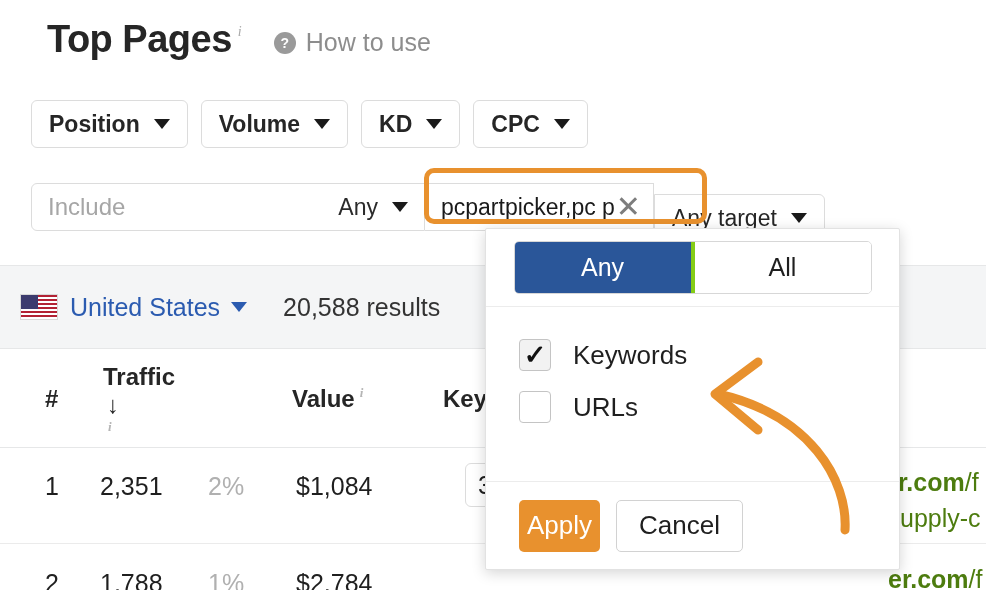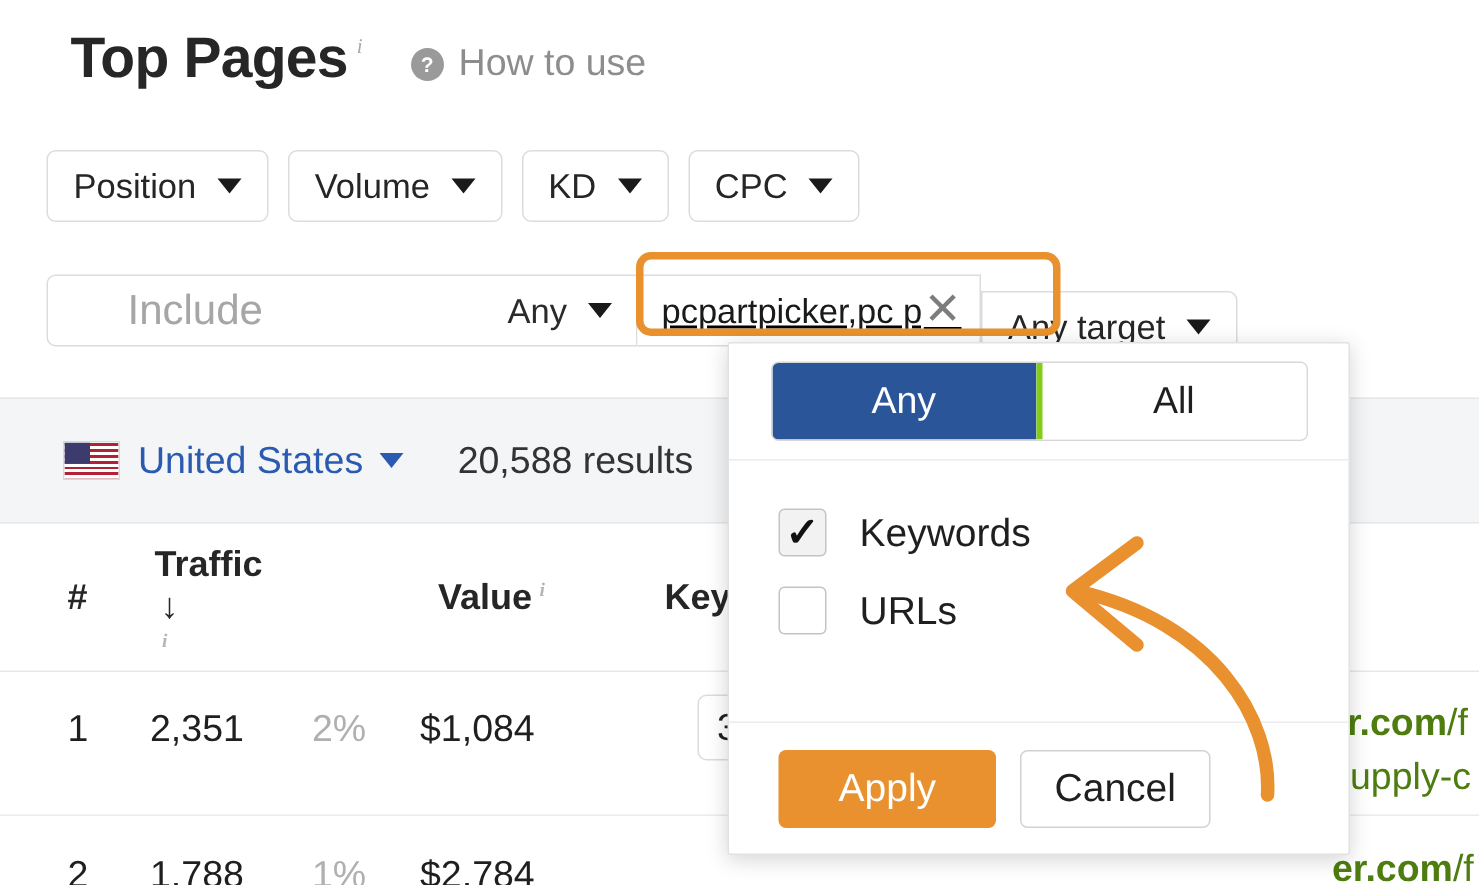--- a/index.html
+++ b/index.html
@@ -31,45 +31,45 @@
   .howto-icon {
     width: 22px; height: 22px; border-radius: 50%;
     background: #9a9a9a; color: #fff;
     font-size: 14px; font-weight: bold;
     display: flex; align-items: center; justify-content: center;
     line-height: 1;
   }
   .howto-label { font-size: 25px; color: #8d8d8d; margin-left: 10px; }
 
   
-  .chips { position: absolute; left: 31px; top: 100px; display: flex; gap: 13px; }
+  .chips { position: absolute; left: 31px; top: 100px; display: flex; gap: 13px; font-weight: bold; }
   .chip {
     height: 48px; border: 1px solid #dcdcdc; border-radius: 6px;
     background: #fff; display: flex; align-items: center;
     padding: 0 17px; cursor: pointer;
   }
   .chip-label { font-size: 23px; color: #262626; }
   .caret {
     width: 0; height: 0; margin-left: 14px;
     border-left: 8px solid transparent; border-right: 8px solid transparent;
     border-top: 10px solid #1a1a1a;
   }
 
   
   .include-row { position: absolute; left: 31px; top: 172px; display: flex; align-items: center; }
   .include-box {
     width: 394px; height: 48px; border: 1px solid #dcdcdc; border-radius: 6px 0 0 6px;
     background: #fff; display: flex; align-items: center; padding: 0 16px;
   }
-  .include-placeholder { font-size: 28px; color: #a6a6a6; flex: 1; margin-left: 37px; }
+  .include-placeholder { font-size: 24px; color: #a6a6a6; flex: 1; }
   .any-select { display: flex; align-items: center; cursor: pointer; }
   .any-select .any-text { font-size: 23px; color: #2b2b2b; }
   .query-box {
     width: 229px; height: 48px; border: 1px solid #dcdcdc; border-left: none;
-    background: #fff; display: flex; align-items: center; padding: 0 12px 0 16px; text-decoration: underline;
+    background: #fff; display: flex; align-items: center; padding: 0 12px 0 16px;
   }
   .query-text {
     font-size: 23px; color: #1a1a1a; flex: 1;
     white-space: nowrap; overflow: hidden;
   }
   .clear-x {
     font-size: 30px; color: #7d7d7d; line-height: 1; font-weight: 300;
     margin-left: 2px; cursor: pointer;
   }
   .target-chip {
@@ -84,21 +84,21 @@
     border: 5px solid #e8912e; border-radius: 10px;
     pointer-events: none;
   }
 
   
   .toolbar {
     position: absolute; left: 0; top: 265px; width: 986px; height: 84px;
     background: #f4f5f6; border-top: 1px solid #e6e7e8; border-bottom: 1px solid #e6e7e8;
     display: flex; align-items: center;
   }
-  .country { display: flex; align-items: center; margin-left: 42px; cursor: pointer; }
+  .country { display: flex; align-items: center; margin-left: 20px; cursor: pointer; }
   .flag {
     width: 38px; height: 26px; position: relative; overflow: hidden;
     border: 1px solid #d8d8d8; background: #fff;
   }
   .flag .stripes { position: absolute; inset: 0;
     background: repeating-linear-gradient(to bottom,
       #b22234 0, #b22234 2px, #ffffff 2px, #ffffff 4px); }
   .flag .canton { position: absolute; left: 0; top: 0; width: 17px; height: 14px;
     background: #3c3b6e; }
   .country-name { font-size: 25px; color: #2b5bb0; margin-left: 12px; }
@@ -125,21 +125,21 @@
   .row {
     position: absolute; left: 0; width: 986px; height: 96px;
     border-bottom: 1px solid #ebebeb;
   }
   .row1 { top: 448px; }
   .row2 { top: 545px; border-bottom: none; }
   .cell { position: absolute; font-size: 25px; color: #1f1f1f; top: 24px; }
   .c-num { left: 45px; }
   .c-traffic { left: 100px; }
   .c-pct { left: 208px; color: #b0b0b0; }
-  .c-value { left: 280px; }
+  .c-value { left: 296px; }
   .kw-pill {
     position: absolute; left: 465px; top: 15px;
     height: 44px; min-width: 70px; border: 1px solid #dcdcdc; border-radius: 6px;
     background: #fff; display: flex; align-items: center; padding: 0 12px;
     font-size: 25px; color: #1f1f1f;
   }
   .url-link {
     position: absolute; font-size: 25px; color: #4d7c0f; white-space: nowrap;
   }
   .url-b { font-weight: bold; }
@@ -173,21 +173,21 @@
   }
   .cbox.checked { background: #f2f2f2; }
   .cbox .tick { font-size: 27px; color: #111; line-height: 1; font-weight: bold; }
   .opt-label { font-size: 26px; color: #1f1f1f; margin-left: 22px; }
 
   .panel-actions {
     position: absolute; left: 0; bottom: 0; width: 100%; height: 88px;
     border-top: 1px solid #ececec; display: flex; align-items: center; padding-left: 33px; gap: 16px;
   }
   .btn-apply {
-    height: 52px; padding: 0 40px; background: #e8912e; border: none; border-radius: 5px;
+    height: 52px; padding: 0 8px; background: #e8912e; border: none; border-radius: 5px;
     color: #fff; font-size: 26px; font-family: inherit; cursor: pointer;
   }
   .btn-cancel {
     height: 52px; padding: 0 22px; background: #fff; border: 1px solid #d2d2d2; border-radius: 5px;
     color: #1f1f1f; font-size: 26px; font-family: inherit; cursor: pointer;
   }
 
   
   .arrow-svg { position: absolute; left: 660px; top: 330px; z-index: 40; pointer-events: none; }
 </style>

